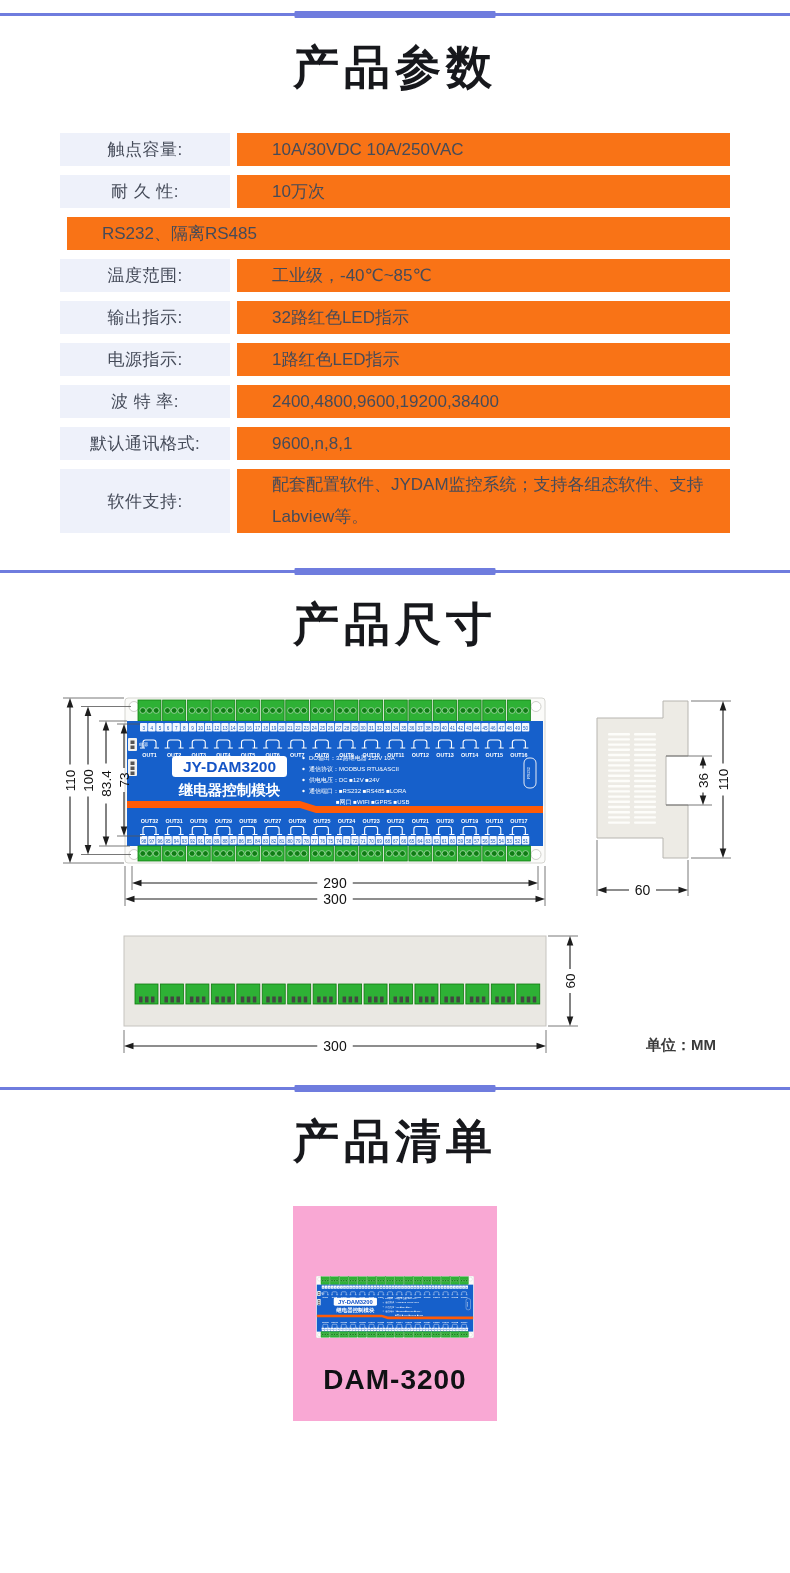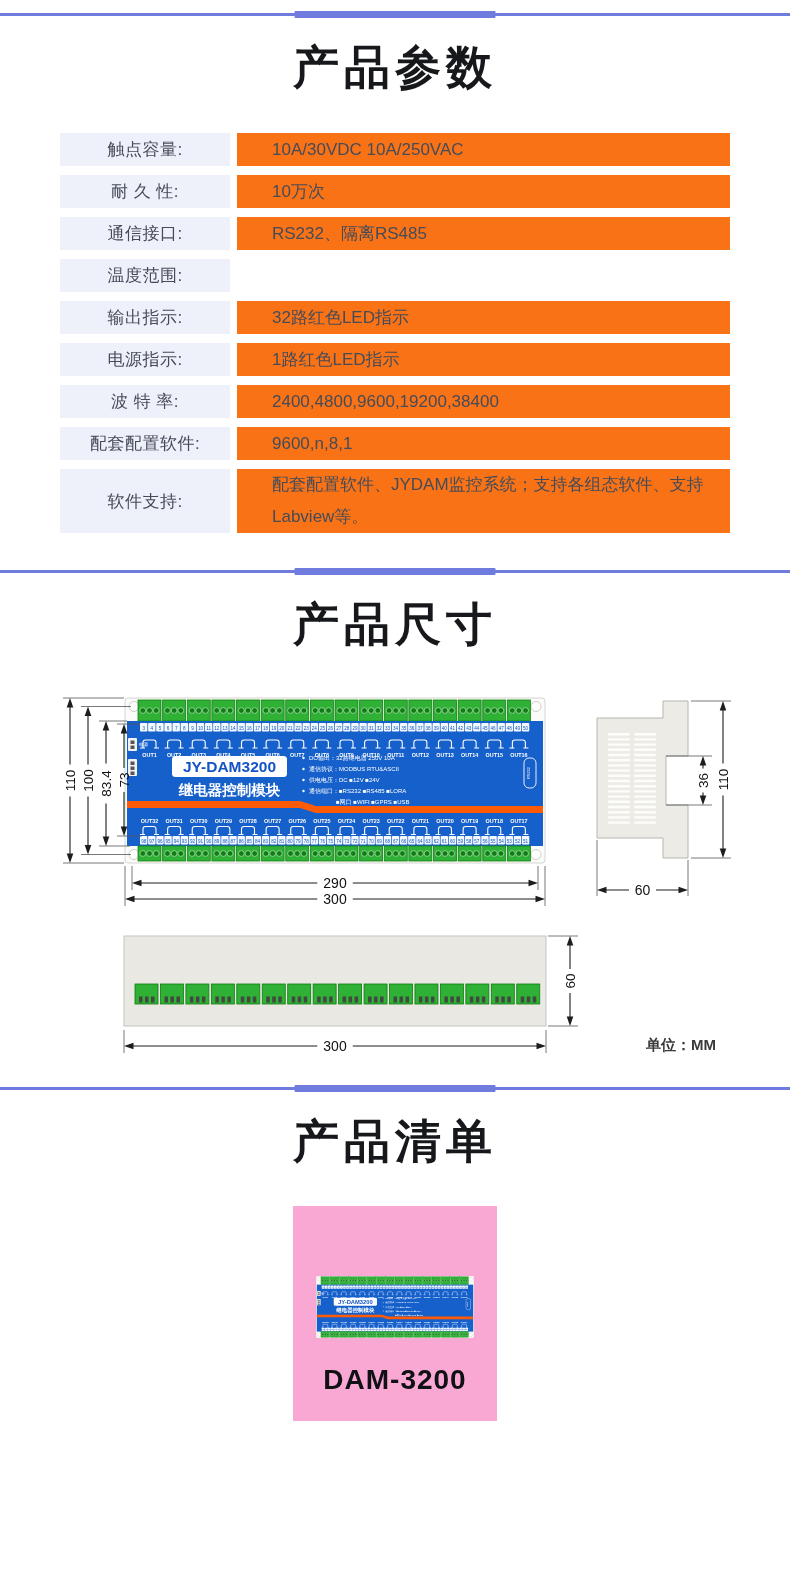--- a/index.html
+++ b/index.html
@@ -31,40 +31,40 @@
 <div class="params-table" id="params-table">
     <div class="prow">
       <div class="plabel">触点容量:</div>
       <div class="pvalue">10A/30VDC 10A/250VAC</div>
     </div>
     <div class="prow">
       <div class="plabel">耐 久 性:</div>
       <div class="pvalue">10万次</div>
     </div>
     <div class="prow">
-      <div class="plabel">通信接口:</div>
       <div class="pvalue">RS232、隔离RS485</div>
     </div>
     <div class="prow">
       <div class="plabel">温度范围:</div>
+      <div class="pvalue">工业级，-40℃~85℃</div>
     </div>
     <div class="prow">
       <div class="plabel">输出指示:</div>
       <div class="pvalue">32路红色LED指示</div>
     </div>
     <div class="prow">
       <div class="plabel">电源指示:</div>
       <div class="pvalue">1路红色LED指示</div>
     </div>
     <div class="prow">
       <div class="plabel">波 特 率:</div>
       <div class="pvalue">2400,4800,9600,19200,38400</div>
     </div>
     <div class="prow">
-      <div class="plabel">配套配置软件:</div>
+      <div class="plabel">默认通讯格式:</div>
       <div class="pvalue">9600,n,8,1</div>
     </div>
     <div class="prow">
       <div class="plabel">软件支持:</div>
       <div class="pvalue">配套配置软件、JYDAM监控系统；支持各组态软件、支持Labview等。</div>
     </div>
   </div>
 
 <div class="divider divider-2">
     <span class="thick"></span>

